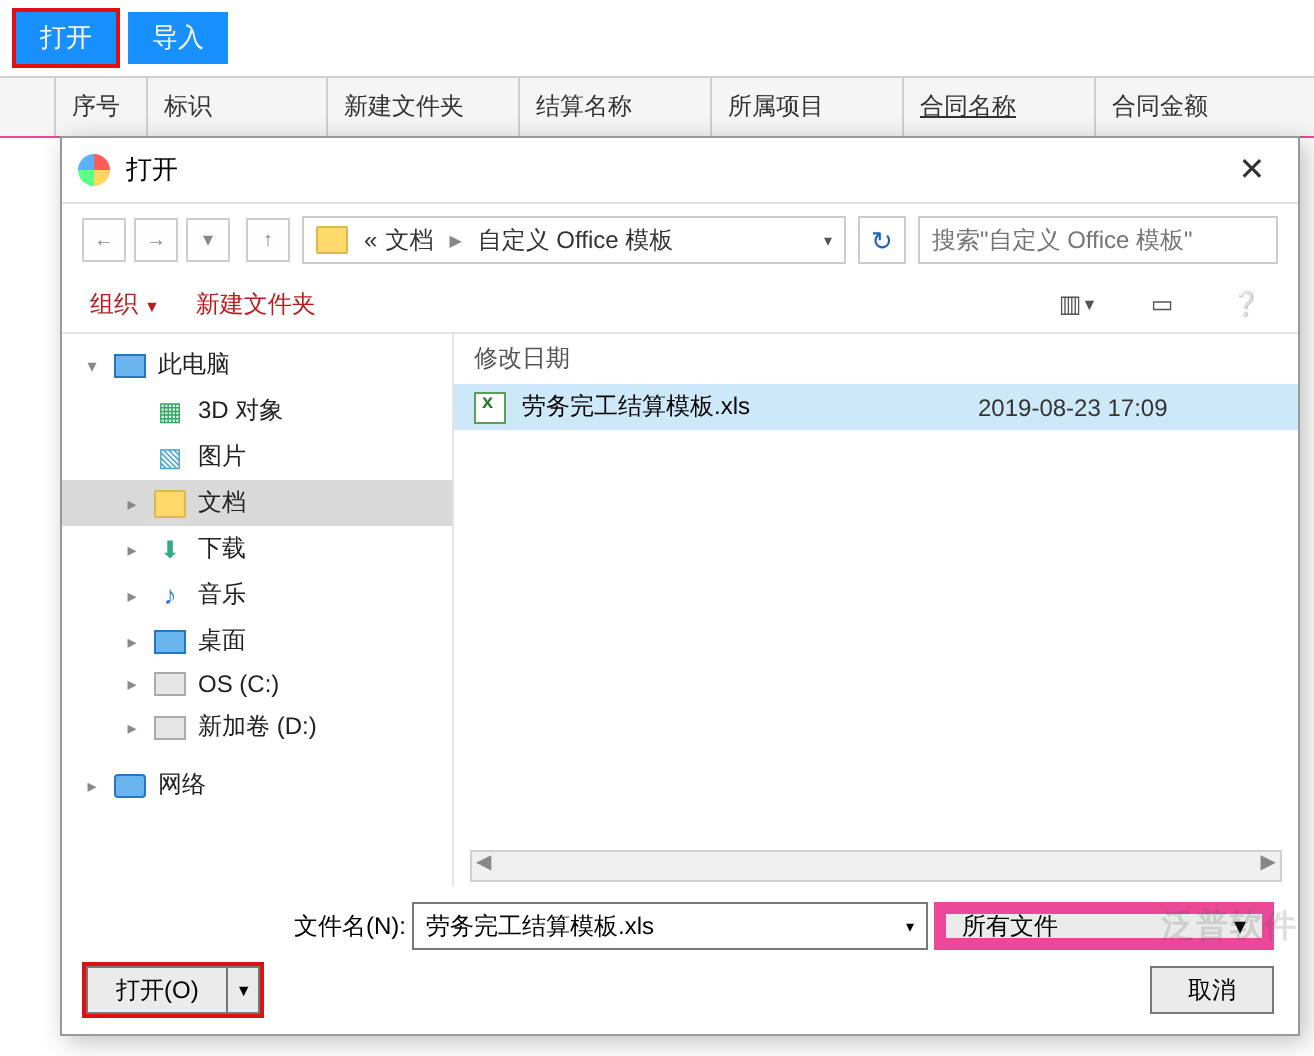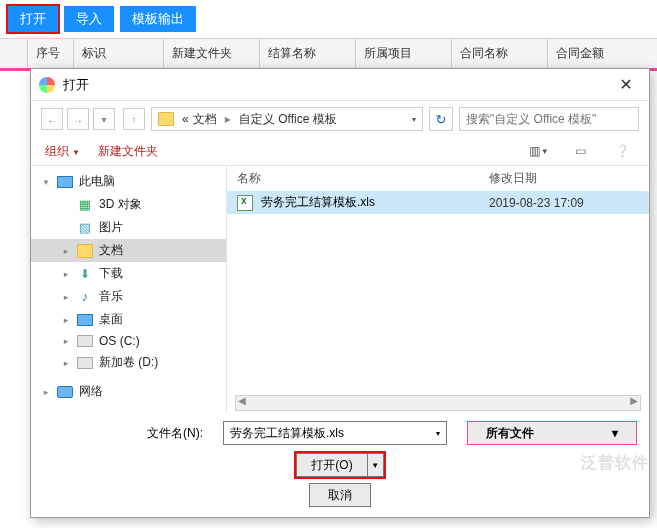--- a/index.html
+++ b/index.html
@@ -2,24 +2,24 @@
 <html><head>
 <meta charset="utf-8">
 <style>
 * { box-sizing: border-box; margin: 0; padding: 0; font-family: "Microsoft YaHei", sans-serif; }
 body { width: 657px; height: 528px; background: #fff; position: relative; overflow: hidden; font-size: 12px; }
 
 .toolbar { display: flex; align-items: center; gap: 6px; padding: 6px 8px; background: #fff; }
 .toolbar .btn { padding: 4px 12px; background: #1890ff; color: #fff; border: none; cursor: pointer; font-size: 13px; }
 .toolbar .btn.highlight { outline: 2px solid #d11; outline-offset: 0; }
 
-.grid-header { display: flex; border-top: 1px solid #d0d0d0; border-bottom: 3px solid #ec4899; background: #f5f5f5; }
+.grid-header { display: flex; border-top: 1px solid #d0d0d0; border-bottom: 1px solid #ec4899; background: #f5f5f5; }
 .grid-header .cell { padding: 6px 8px; border-right: 1px solid #d0d0d0; font-size: 12px; color: #333; }
 .cell.c0 { width: 28px; } .cell.c1 { width: 46px; } .cell.c2 { width: 90px; } .cell.c3 { width: 96px; }
-.cell.c4 { width: 96px; } .cell.c5 { width: 96px; } .cell.c6 { width: 96px; } .cell.c7 { flex: 1; border-right: none; }
+.cell.c4 { width: 96px; } .cell.c5 { width: 96px; } .cell.c6 { width: 96px; text-decoration: underline; } .cell.c7 { flex: 1; border-right: none; }
 
 .dialog { position: absolute; left: 30px; top: 68px; width: 620px; height: 450px; background: #fff; border: 1px solid #999; box-shadow: 3px 3px 12px rgba(0,0,0,.25); display: flex; flex-direction: column; }
 .titlebar { display: flex; align-items: center; padding: 6px 8px; border-bottom: 1px solid #e0e0e0; }
 .titlebar .app-icon { width: 16px; height: 16px; border-radius: 50%; background: conic-gradient(#ff5c5c 0 25%, #ffd75c 0 50%, #5cff8a 0 75%, #5cb0ff 0 100%); margin-right: 8px; }
 .titlebar .title { flex: 1; font-size: 13px; }
 .titlebar .close { width: 30px; text-align: center; font-size: 16px; cursor: pointer; color: #333; }
 
 .navrow { display: flex; align-items: center; padding: 6px 10px; gap: 6px; }
 .nav-arrows { display: flex; gap: 4px; }
 .nav-arrows .arr, .nav-arrows .up { width: 22px; height: 22px; border: 1px solid #ccc; background: #fdfdfd; display: flex; align-items: center; justify-content: center; color: #888; font-size: 10px; cursor: pointer; }
@@ -64,40 +64,39 @@
 .frow.sel { background: #cde8f8; }
 .frow .xls { width: 16px; height: 16px; background: #fff; border: 1px solid #5aa058; position: relative; display: inline-block; }
 .frow .xls::after { content: "x"; position: absolute; left: 3px; top: -1px; font-size: 10px; color: #2b7a2b; font-weight: bold; }
 .frow .fname { flex: 1; font-size: 12px; }
 .frow .fdate { width: 150px; font-size: 12px; color: #333; }
 .filepane .hscroll { position: absolute; left: 8px; right: 8px; bottom: 2px; height: 16px; background: #f0f0f0; border: 1px solid #d0d0d0; }
 .filepane .hscroll::before { content: "◀"; position: absolute; left: 2px; top: -1px; font-size: 10px; color: #888; }
 .filepane .hscroll::after { content: "▶"; position: absolute; right: 2px; top: -1px; font-size: 10px; color: #888; }
 
 .footer { padding: 8px 12px 10px; display: flex; flex-direction: column; gap: 8px; }
-.fn-row { display: flex; align-items: center; gap: 20px; }
+.fn-row { display: flex; align-items: center; gap: 3px; }
 .fn-row .lbl { width: 160px; text-align: right; font-size: 12px; }
 .fn-row .combo { flex: 1; height: 24px; border: 1px solid #777; background: #fff; display: flex; align-items: center; justify-content: space-between; padding: 0 6px; font-size: 12px; cursor: pointer; }
 .fn-row .combo .caret { font-size: 8px; }
-.fn-row .filter { width: 170px; height: 24px; border: 1px solid #ec4899; background: #ebebeb; display: flex; align-items: center; justify-content: space-between; padding: 0 18px; font-size: 12px; cursor: pointer; font-weight: bold; }
-.btn-row { display: flex; justify-content: center; gap: 6px; align-items: center; flex-direction: column; }
+.fn-row .filter { width: 170px; height: 24px; border: 6px solid #ec4899; background: #ebebeb; display: flex; align-items: center; justify-content: space-between; padding: 0 8px; font-size: 12px; cursor: pointer; }
+.btn-row { display: flex; justify-content: space-between; gap: 6px; align-items: center; }
 .btn-row .open-btn { display: flex; outline: 2px solid #d11; outline-offset: 0; }
 .btn-row .open-main { height: 24px; padding: 0 14px; border: 1px solid #777; background: #ebebeb; cursor: pointer; font-size: 12px; }
 .btn-row .open-split { width: 16px; height: 24px; border: 1px solid #777; border-left: none; background: #ebebeb; cursor: pointer; font-size: 8px; display: flex; align-items: center; justify-content: center; }
 .btn-row .cancel-btn { height: 24px; padding: 0 18px; border: 1px solid #777; background: #ebebeb; cursor: pointer; font-size: 12px; }
 
 .watermark { position: absolute; right: 8px; bottom: 54px; font-size: 16px; color: rgba(80,80,80,.18); font-weight: bold; letter-spacing: 1px; pointer-events: none; }
 </style>
 </head>
 <body>
 
 <div class="toolbar">
   <button class="btn highlight">打开</button>
   <button class="btn">导入</button>
-  <button class="btn">模板输出</button>
 </div>
 <div class="grid-header">
   <div class="cell c0"></div>
   <div class="cell c1">序号</div>
   <div class="cell c2">标识</div>
   <div class="cell c3">新建文件夹</div>
   <div class="cell c4">结算名称</div>
   <div class="cell c5">所属项目</div>
   <div class="cell c6">合同名称</div>
   <div class="cell c7">合同金额</div>
@@ -187,21 +186,20 @@
         </div>
         <div class="node spacer-node"></div>
         <div class="node lv1">
           <span class="exp">▸</span>
           <span class="ico net"></span>
           <span>网络</span>
         </div>
       </div>
     <div class="filepane">
       <div class="cols">
-        <span class="cname">名称</span>
         <span class="cdate">修改日期</span>
       </div>
       <div class="files" id="files">
           <div class="frow sel">
             <span class="xls"></span>
             <span class="fname">劳务完工结算模板.xls</span>
             <span class="fdate">2019-08-23 17:09</span>
           </div>
         </div>
       <div class="hscroll"></div>

